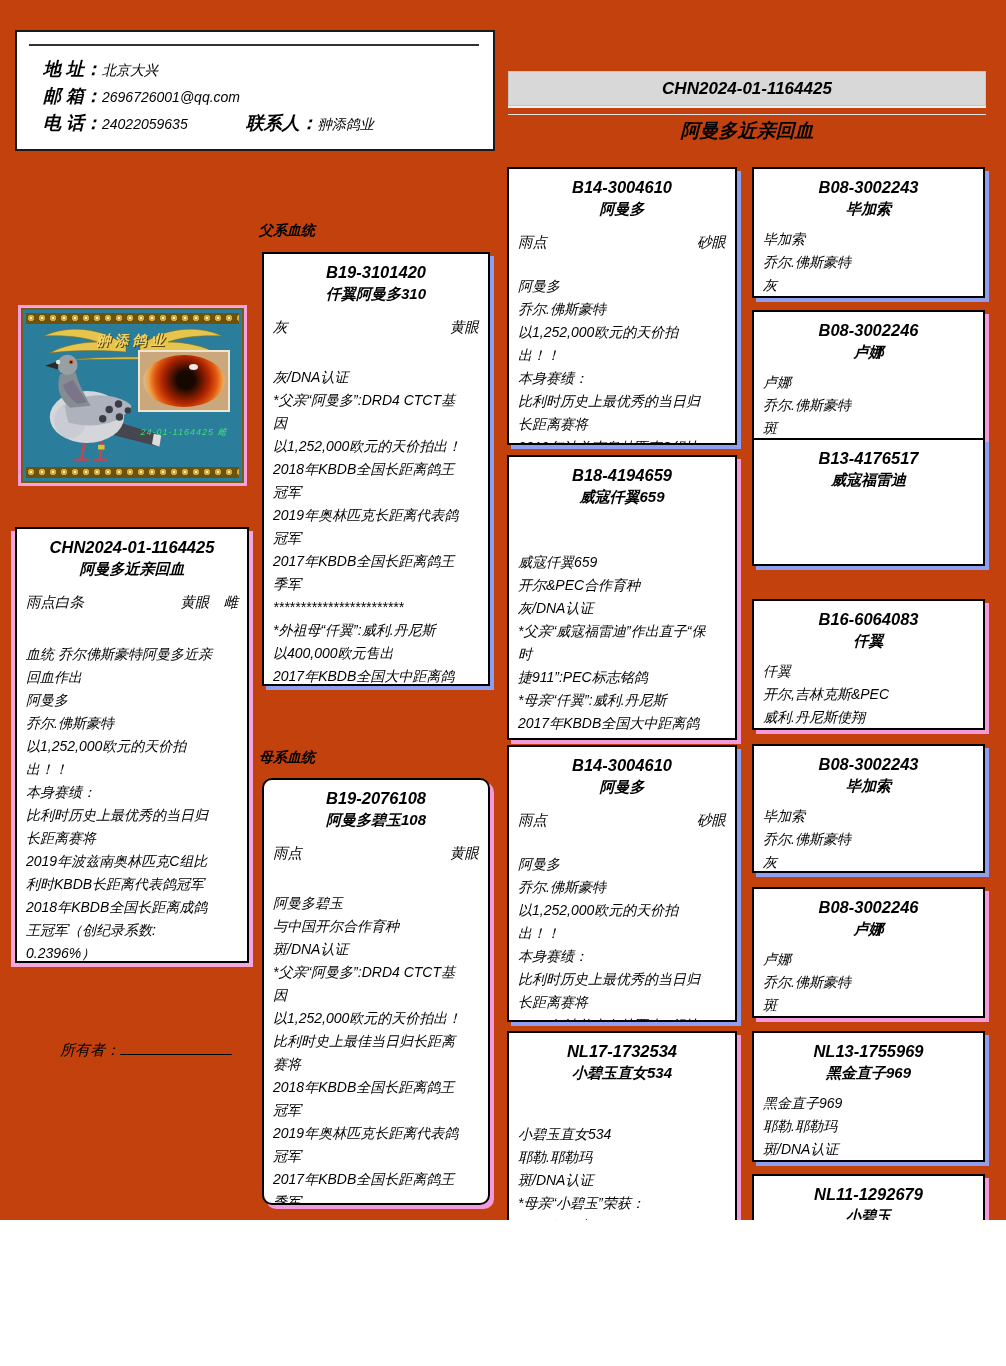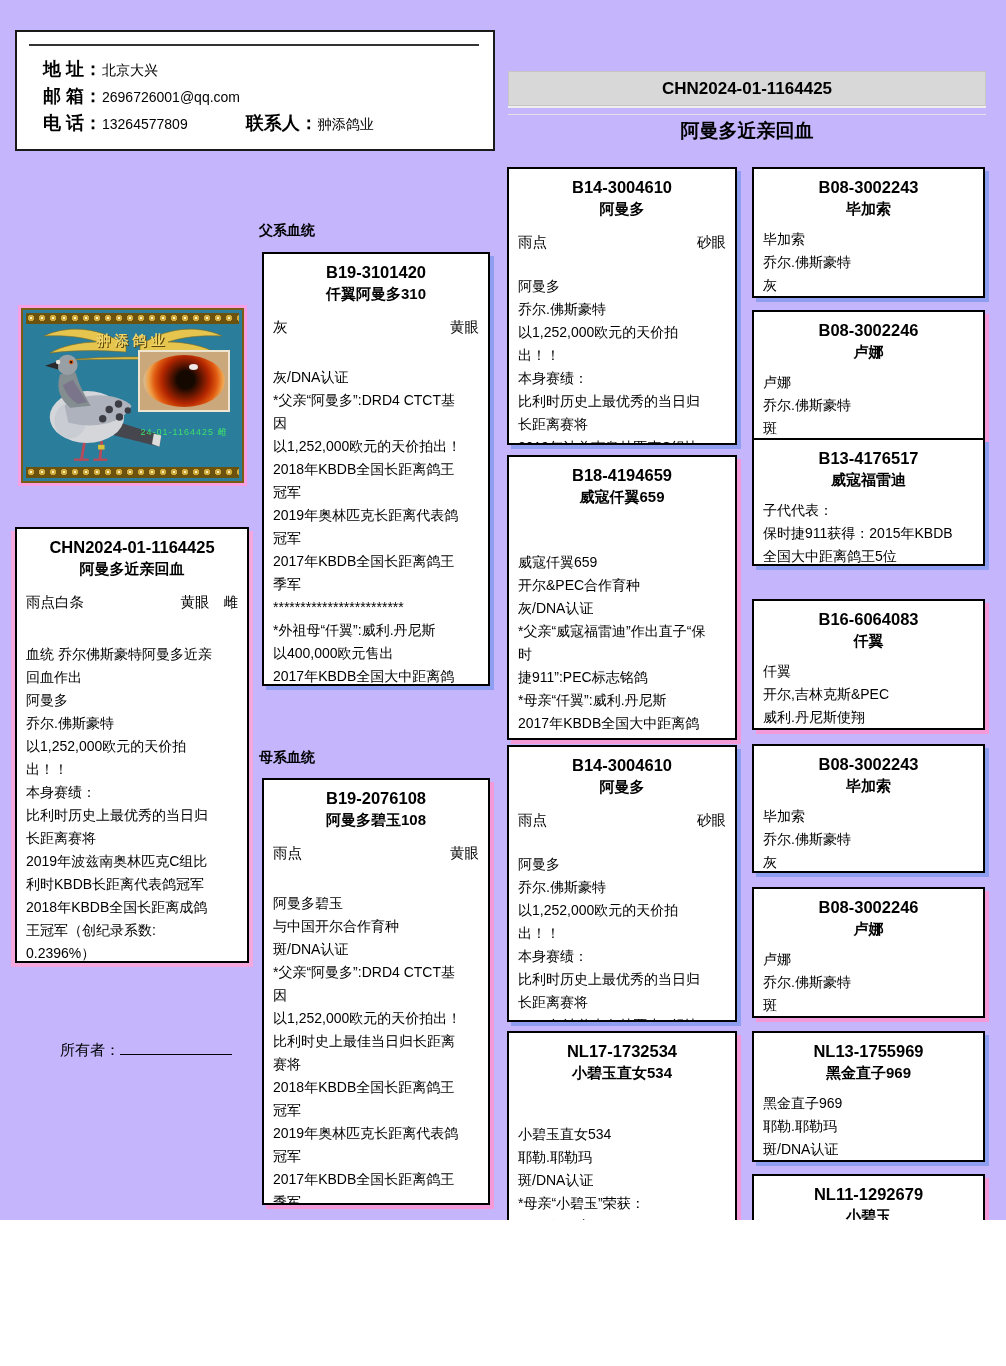--- a/index.html
+++ b/index.html
@@ -1,17 +1,17 @@
 <!DOCTYPE html>
 <html><head>
 <meta charset="utf-8">
 <style>
   html,body { margin:0; padding:0; background:#fff; }
   body { font-family:"Liberation Sans","DejaVu Sans",sans-serif; color:#000; }
-  #page { position:relative; width:1006px; height:1220px; background:#c4b5fd; overflow:hidden; }
+  #page { position:relative; width:1006px; height:1220px; background:#c2410c; overflow:hidden;font-style:italic; }
 
   
   .contact-box { position:absolute; left:15px; top:30px; width:480px; height:121px;
     border:2px solid #1a1a1a; background:#fff; box-sizing:border-box; }
   .contact-rule { position:absolute; left:12px; right:14px; top:12px; border-top:2px solid #333; }
   .contact-lines { position:absolute; left:26px; top:24px; right:10px; }
   .contact-row { height:27px; line-height:27px; white-space:nowrap; }
   .c-label { font-weight:bold; font-size:18px; }
   .c-value { font-size:14px; }
   .c-person-label { font-weight:bold; font-size:18px; margin-left:58px; }
@@ -75,21 +75,21 @@
   <div class="contact-box">
     <div class="contact-rule"></div>
     <div class="contact-lines">
       <div class="contact-row">
         <span class="c-label">地 址：</span><span class="c-value">北京大兴</span>
       </div>
       <div class="contact-row">
         <span class="c-label">邮 箱：</span><span class="c-value">2696726001@qq.com</span>
       </div>
       <div class="contact-row">
-        <span class="c-label">电 话：</span><span class="c-value">13264577809</span><span class="c-person-label">联系人：</span><span class="c-value">翀添鸽业</span>
+        <span class="c-label">电 话：</span><span class="c-value">24022059635</span><span class="c-person-label">联系人：</span><span class="c-value">翀添鸽业</span>
       </div>
     </div>
   </div>
 
   <div class="header-bar">CHN2024-01-1164425</div>
   <div class="header-underline"></div>
   <div class="page-title">阿曼多近亲回血</div>
 
   <div class="photo-frame">
     <div class="photo-inner">
@@ -189,21 +189,21 @@
 2017年KBDB全国长距离鸽王
 季军
 ************************
 *外祖母“仟翼”:威利.丹尼斯
 以400,000欧元售出
 2017年KBDB全国大中距离鸽
 王冠军</div>
 
   </div>
 
-  <div class="pbox female" style="left:262px; top:778px; width:228px; height:427px;">
+  <div class="pbox female" style="left:262px; top:778px; width:228px; height:427px;border-radius:10px;">
     <div class="pb-ring">B19-2076108</div>
     <div class="pb-name">阿曼多碧玉108</div>
     <div class="pb-traits">
       <span>雨点</span>
       <span>黄眼</span>
     </div>
     <div class="pb-body">阿曼多碧玉
 与中国开尔合作育种
 斑/DNA认证
 *父亲“阿曼多”:DRD4 CTCT基
@@ -297,23 +297,20 @@
     <div class="pb-ring">B08-3002246</div>
     <div class="pb-name">卢娜</div>
     <div class="pb-body mt-tight">卢娜
 乔尔.佛斯豪特
 斑</div>
   </div>
 
   <div class="pbox male" style="left:752px; top:438px; width:233px; height:128px;">
     <div class="pb-ring">B13-4176517</div>
     <div class="pb-name">威寇福雷迪</div>
-    <div class="pb-body mt-tight">子代代表：
-保时捷911获得：2015年KBDB
-全国大中距离鸽王5位</div>
   </div>
 
   <div class="pbox female" style="left:752px; top:599px; width:233px; height:131px;">
     <div class="pb-ring">B16-6064083</div>
     <div class="pb-name">仟翼</div>
     <div class="pb-body mt-tight">仟翼
 开尔,吉林克斯&amp;PEC
 威利.丹尼斯使翔</div>
   </div>
 

